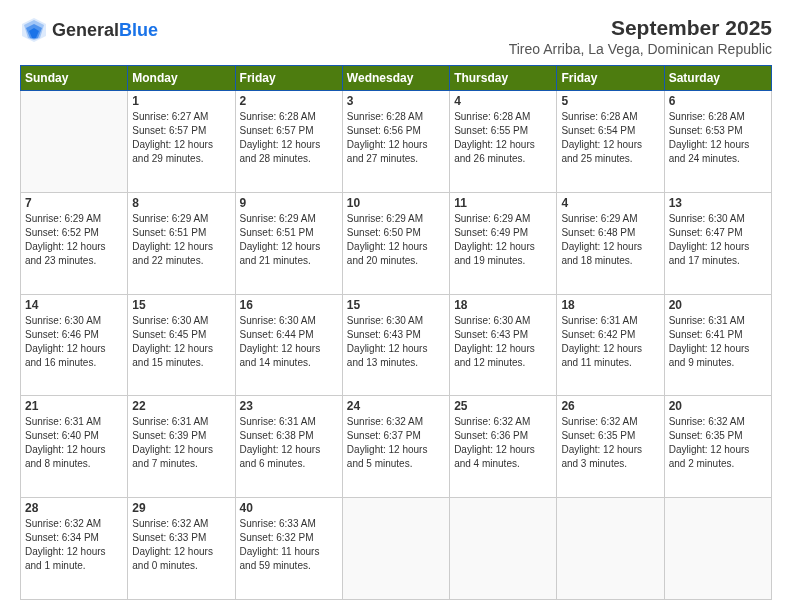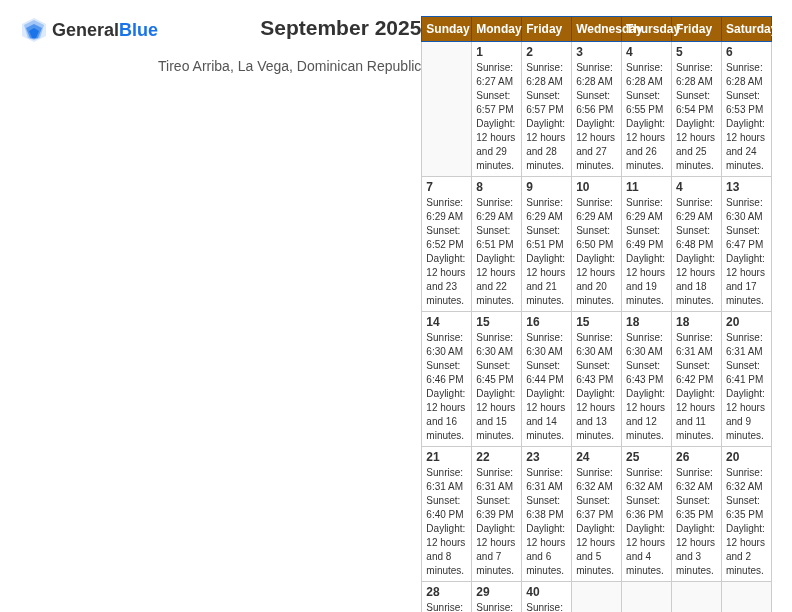--- a/index.html
+++ b/index.html
@@ -8,21 +8,21 @@
       height: 612px;
       font-family: Arial, sans-serif;
       background: #fff;
       overflow: hidden;
     }
     .page {
       width: 792px;
       height: 612px;
       padding: 16px 20px 12px 20px;
       display: flex;
-      flex-direction: row;
+      flex-direction: column;
     }
     .header {
       display: flex;
       justify-content: space-between;
       align-items: flex-start;
       margin-bottom: 8px;
     }
     .logo {
       display: flex;
       align-items: center;
@@ -49,31 +49,31 @@
     }
     .month-title {
       font-size: 21px;
       font-weight: bold;
       color: #333;
       line-height: 1.1;
     }
     .location-title {
       font-size: 14px;
       color: #555;
-      margin-top: 19px;
+      margin-top: 2px;
     }
     .calendar {
       flex: 1;
       border: 1px solid #ccc;
       border-collapse: collapse;
       width: 100%;
       table-layout: fixed;
     }
     .calendar th {
-      background: #a16207;
+      background: #4d7c0f;
       color: #fff;
       font-size: 12px;
       font-weight: bold;
       padding: 5px 4px;
       text-align: left;
       border: 1px solid #1558b0;
     }
     .calendar td {
       border: 1px solid #ccc;
       vertical-align: top;

